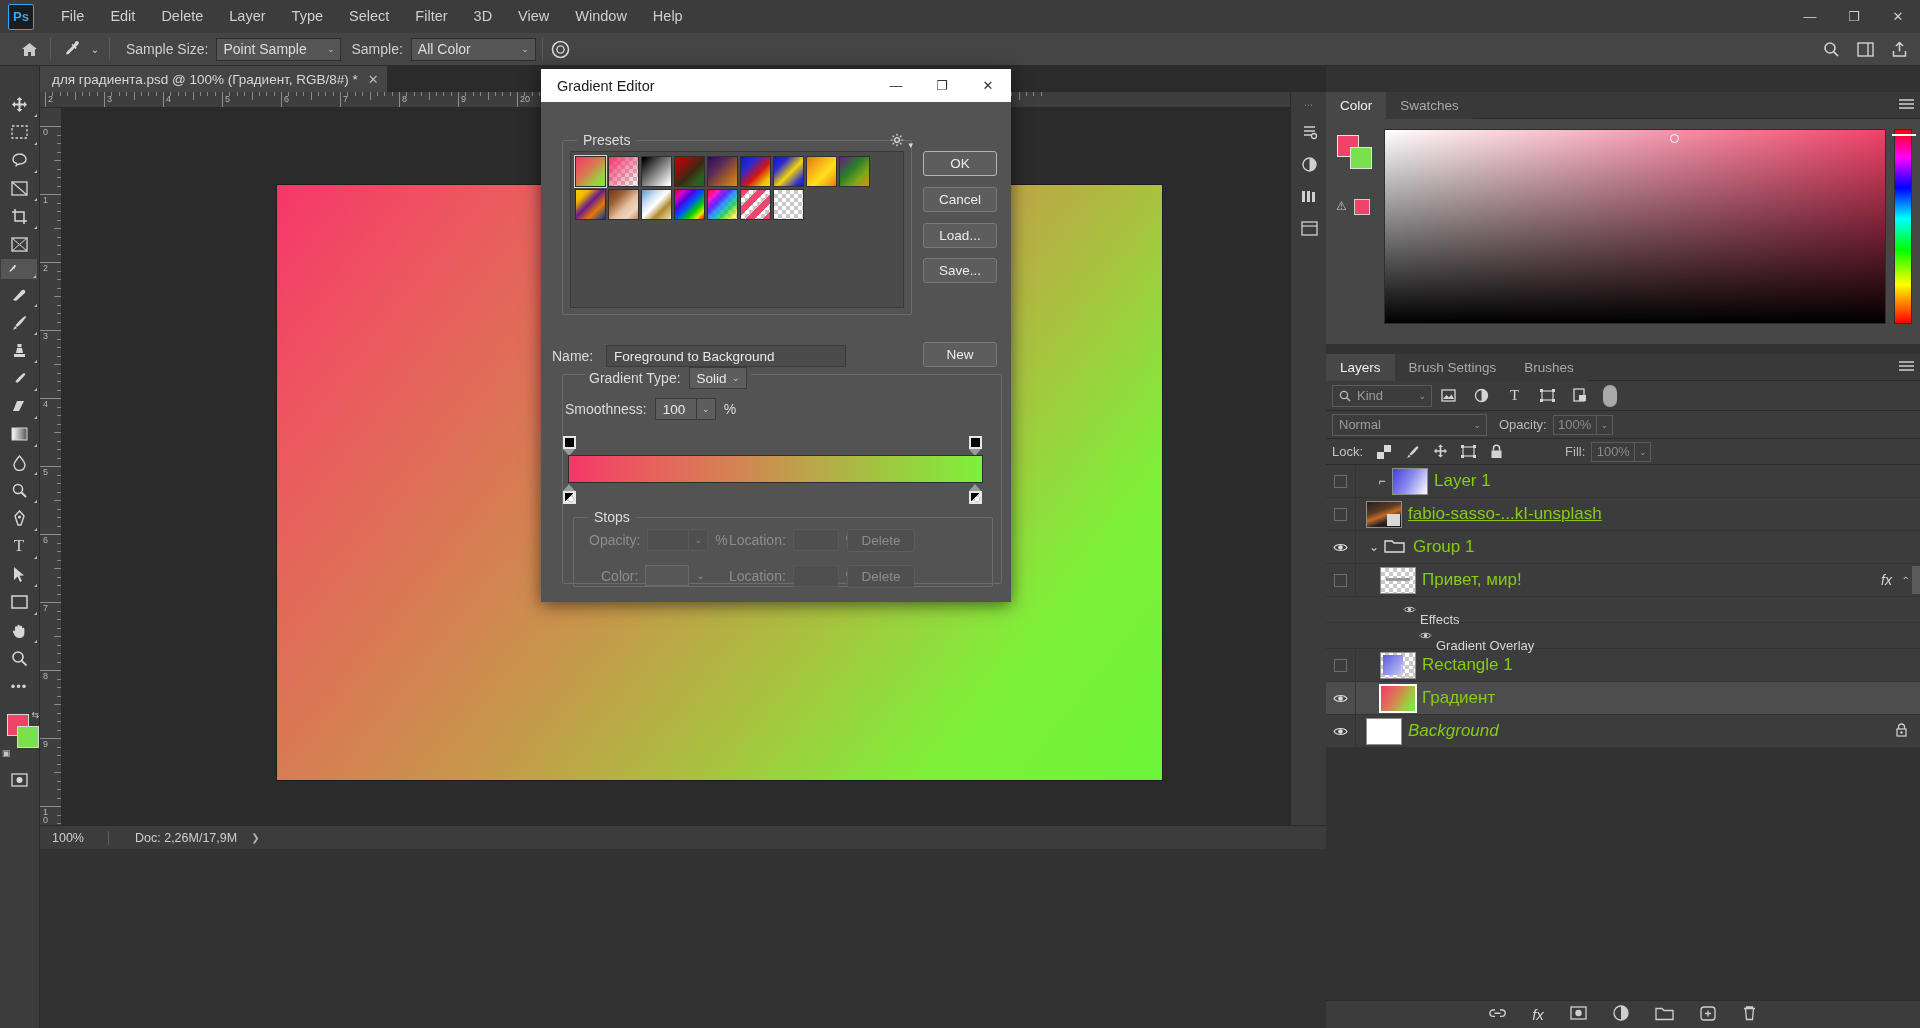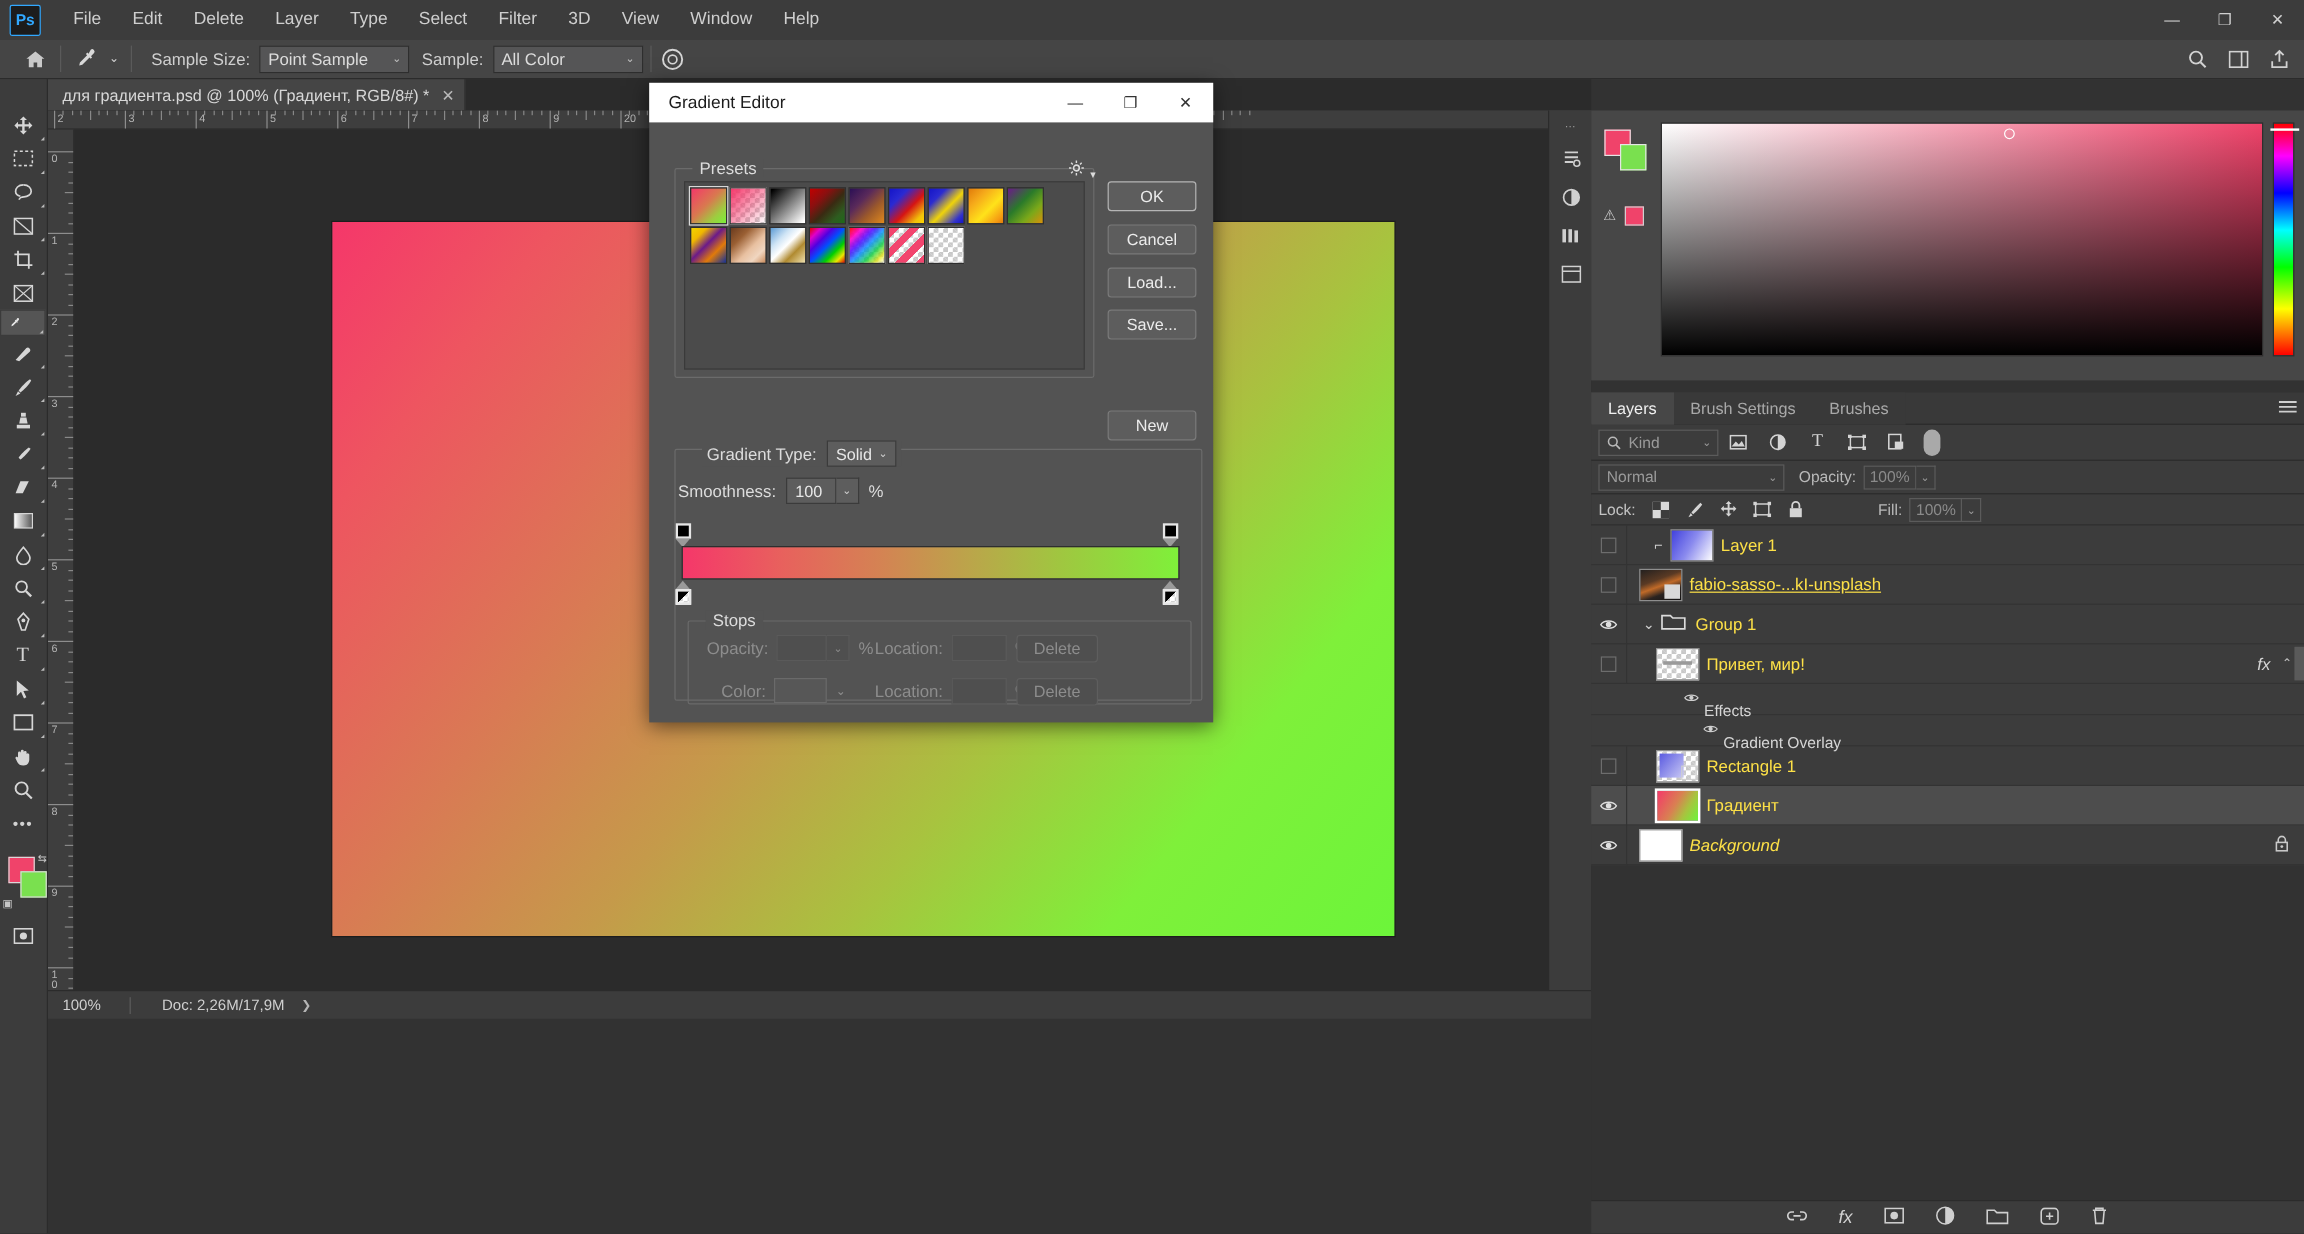--- a/index.html
+++ b/index.html
@@ -232,21 +232,21 @@
     color:#d8d8d8; font-size:12px; border-right:1px solid #333;
   }
   .lr-eye.off { color:transparent; }
   .lr-eyebox { width:13px; height:13px; border:1px solid #6d6d6d; }
   .lr-indent { width:18px; }
   .lr-clip { width:16px; color:#cfcfcf; font-size:12px; text-align:center; }
   .lr-thumb {
     width:36px; height:27px; margin:0 6px 0 2px; border:1px solid #8e8e8e;
     position:relative; overflow:hidden; background:#fff; flex:0 0 auto;
   }
-  .lr-name { font-size:14px; color:#fde047; }
+  .lr-name { font-size:17px; color:#84cc16; }
   .lr-name.link { text-decoration:underline; }
   .lr-name.ital { font-style:italic; }
   .lr-fx { position:absolute; right:28px; font-size:14px; font-style:italic; color:#d5d5d5; }
   .lr-caret { position:absolute; right:10px; font-size:10px; color:#c0c0c0; }
   .lr-lockico { position:absolute; right:12px; font-size:12px; color:#c9c9c9; }
   .lr-scroll { position:absolute; right:0; top:2px; width:8px; height:28px; background:#5a5a5a; }
   .sub-row { height:26px; display:flex; align-items:center; border-bottom:1px solid #333; }
   .sub-row .lbl { font-size:13px; color:#d6d6d6;margin-top:19px; }
   .sub-eye { width:22px; text-align:center; font-size:11px; color:#cfcfcf; }
 
@@ -891,20 +891,29 @@
     <div class="rail-btn">
       <svg width="17" height="15" viewBox="0 0 17 15">
           <rect x="1" y="1" width="15" height="13" fill="none" stroke="#d0d0d0" stroke-width="1.3"></rect>
           <line x1="1" y1="5" x2="16" y2="5" stroke="#d0d0d0" stroke-width="1.2"></line>
         </svg>
     </div>
   </div>
 
   <div class="dock">
 
+    <div class="panel-tabs">
+      <div class="ptab active">Color</div>
+      <div class="ptab">Swatches</div>
+      <div class="ptab-menu">
+        <svg width="15" height="11" viewBox="0 0 15 11">
+            <path d="M0 1 h15 M0 5 h15 M0 9 h15" stroke="#cfcfcf" stroke-width="1.5"></path>
+          </svg>
+      </div>
+    </div>
     <div class="colorpanel">
       <div class="cp-left">
         <div class="cp-fg"></div>
         <div class="cp-bg"></div>
         <div class="cp-warn">⚠</div>
         <div class="cp-warnsw"></div>
       </div>
       <div class="cp-field">
         <div class="cp-ring"></div>
       </div>
@@ -1221,20 +1230,24 @@
             </div>
         </div>
       </div>
 
       <div class="dlg-btn primary" style="left:382px; top:49px;">OK</div>
       <div class="dlg-btn" style="left:382px; top:85px;">Cancel</div>
       <div class="dlg-btn" style="left:382px; top:121px;">Load...</div>
       <div class="dlg-btn" style="left:382px; top:156px;">Save...</div>
       <div class="dlg-btn" style="left:382px; top:240px;">New</div>
 
+      <div class="row-name">
+        <div class="lbl" style="width:55px;text-align:left;padding-left:1px;">Name:</div>
+        <div class="txtfield" style="width:240px">Foreground to Background</div>
+      </div>
 
       <div class="fieldset gtype-box"></div>
 
       <div style="position:absolute; left:44px; top:265px; display:flex; align-items:center; gap:8px; background:#535353; padding:0 4px;">
         <span class="lbl">Gradient Type:</span>
         <div class="sel" style="width:58px">
           <span>Solid</span>
           <span class="caret">⌄</span>
         </div>
       </div>

